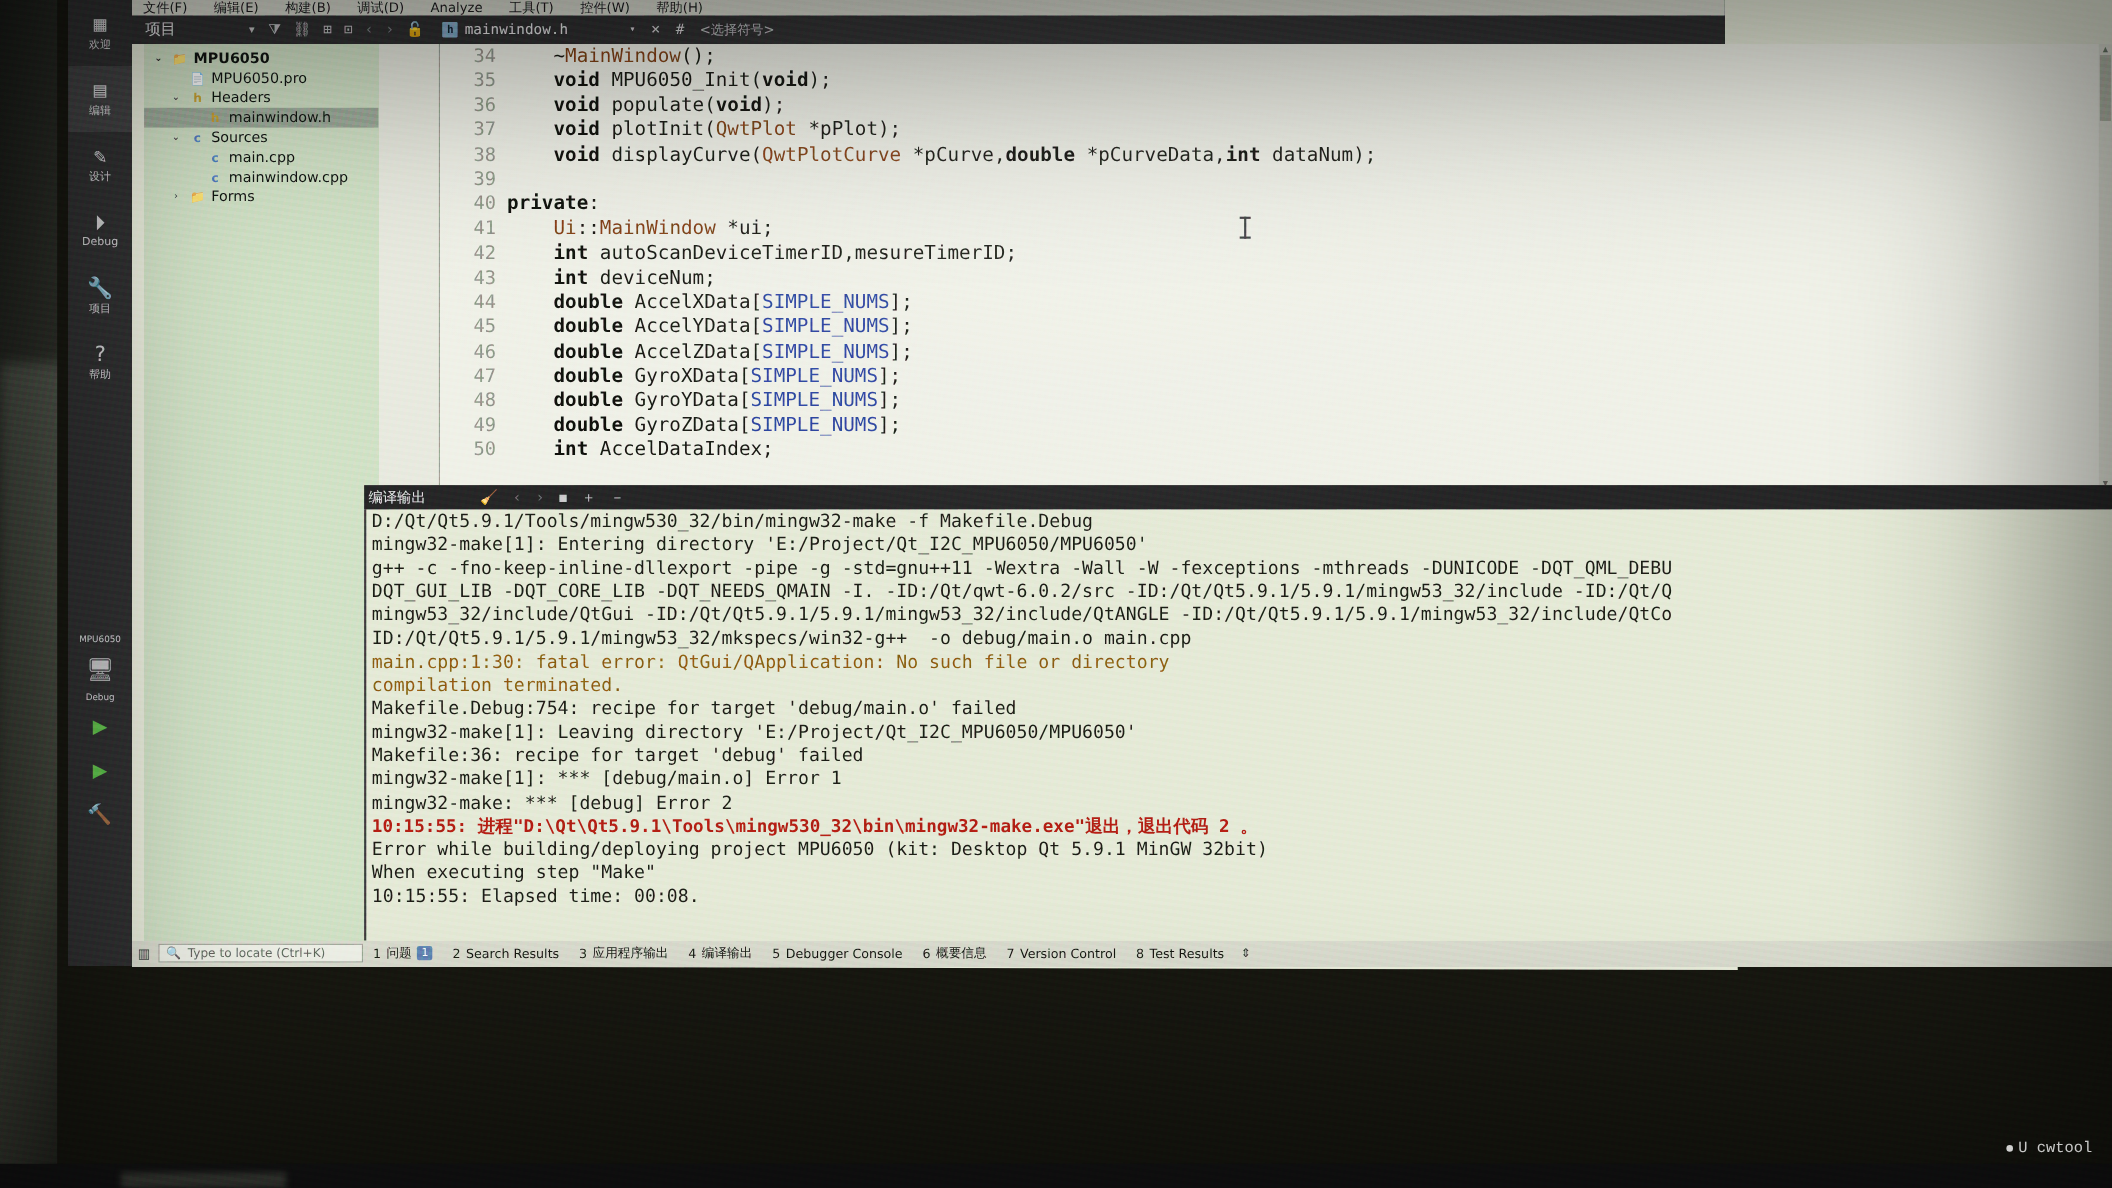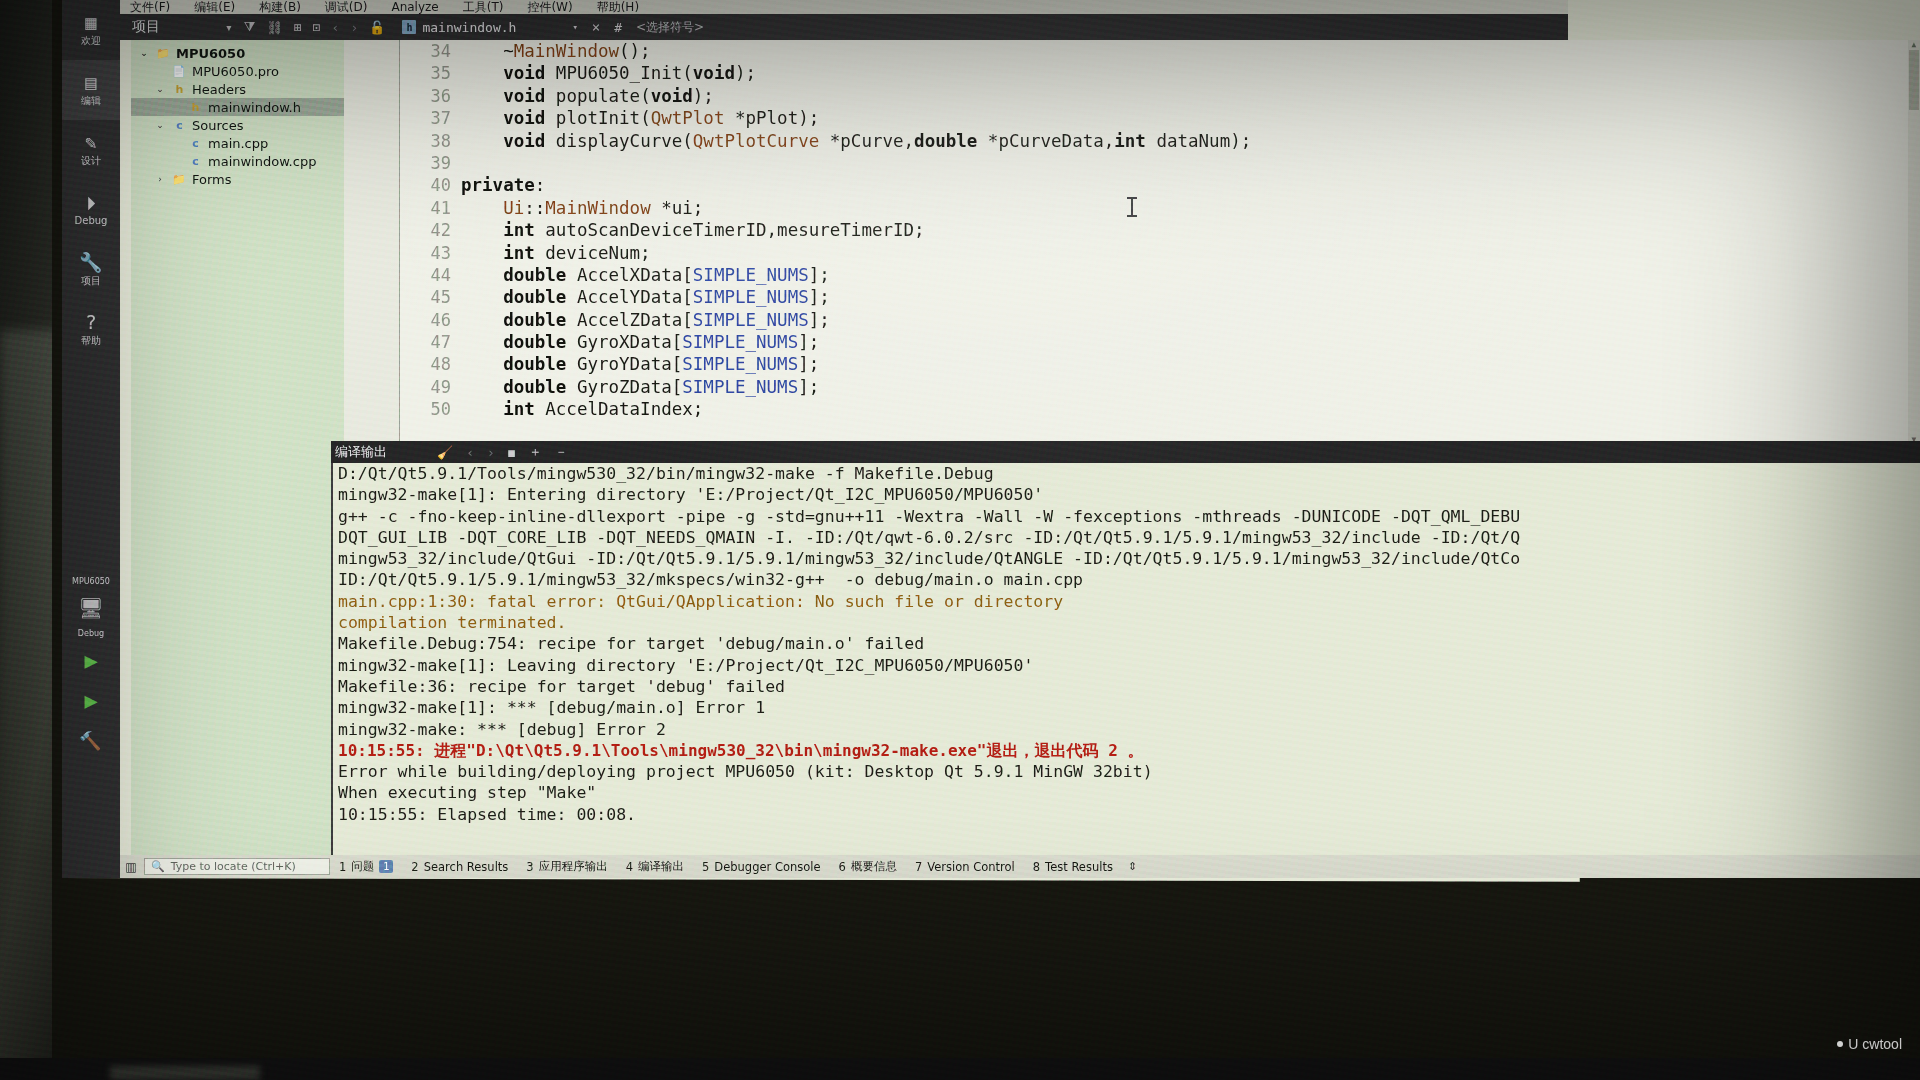--- a/index.html
+++ b/index.html
@@ -259,21 +259,21 @@
     min-width: 14px; height: 13px; padding: 0 3px;
     background: #5d7fae; color: #fff; font-size: 10px; border-radius: 2px;
   }
   .sb-updn { margin-left: 6px; color: #2d2f27; font-size: 11px; line-height: 9px; }
 
   
   .watermark {
     position: absolute; right: 18px; bottom: 28px; z-index: 20;
     display: flex; align-items: center; gap: 5px;
     color: #e8e8e8; opacity: .85;
-    font-family: Liberation Sans, sans-serif; font-size: 14px;
+    font-family: Liberation Mono, monospace; font-size: 14px;
   }
   .wm-dot { width: 6px; height: 6px; border-radius: 50%; background: #f2f2f2; }
 
   
   .moire {
     position: absolute; inset: 0; z-index: 15; pointer-events: none;
     background-image:
       repeating-linear-gradient(101deg, rgba(255,120,190,.13) 0 2px, rgba(120,255,170,.11) 2px 4px, rgba(140,170,255,.10) 4px 6px),
       repeating-linear-gradient(8deg,  rgba(255,255,255,.05) 0 3px, rgba(0,0,0,.045) 3px 6px);
     mix-blend-mode: overlay;

